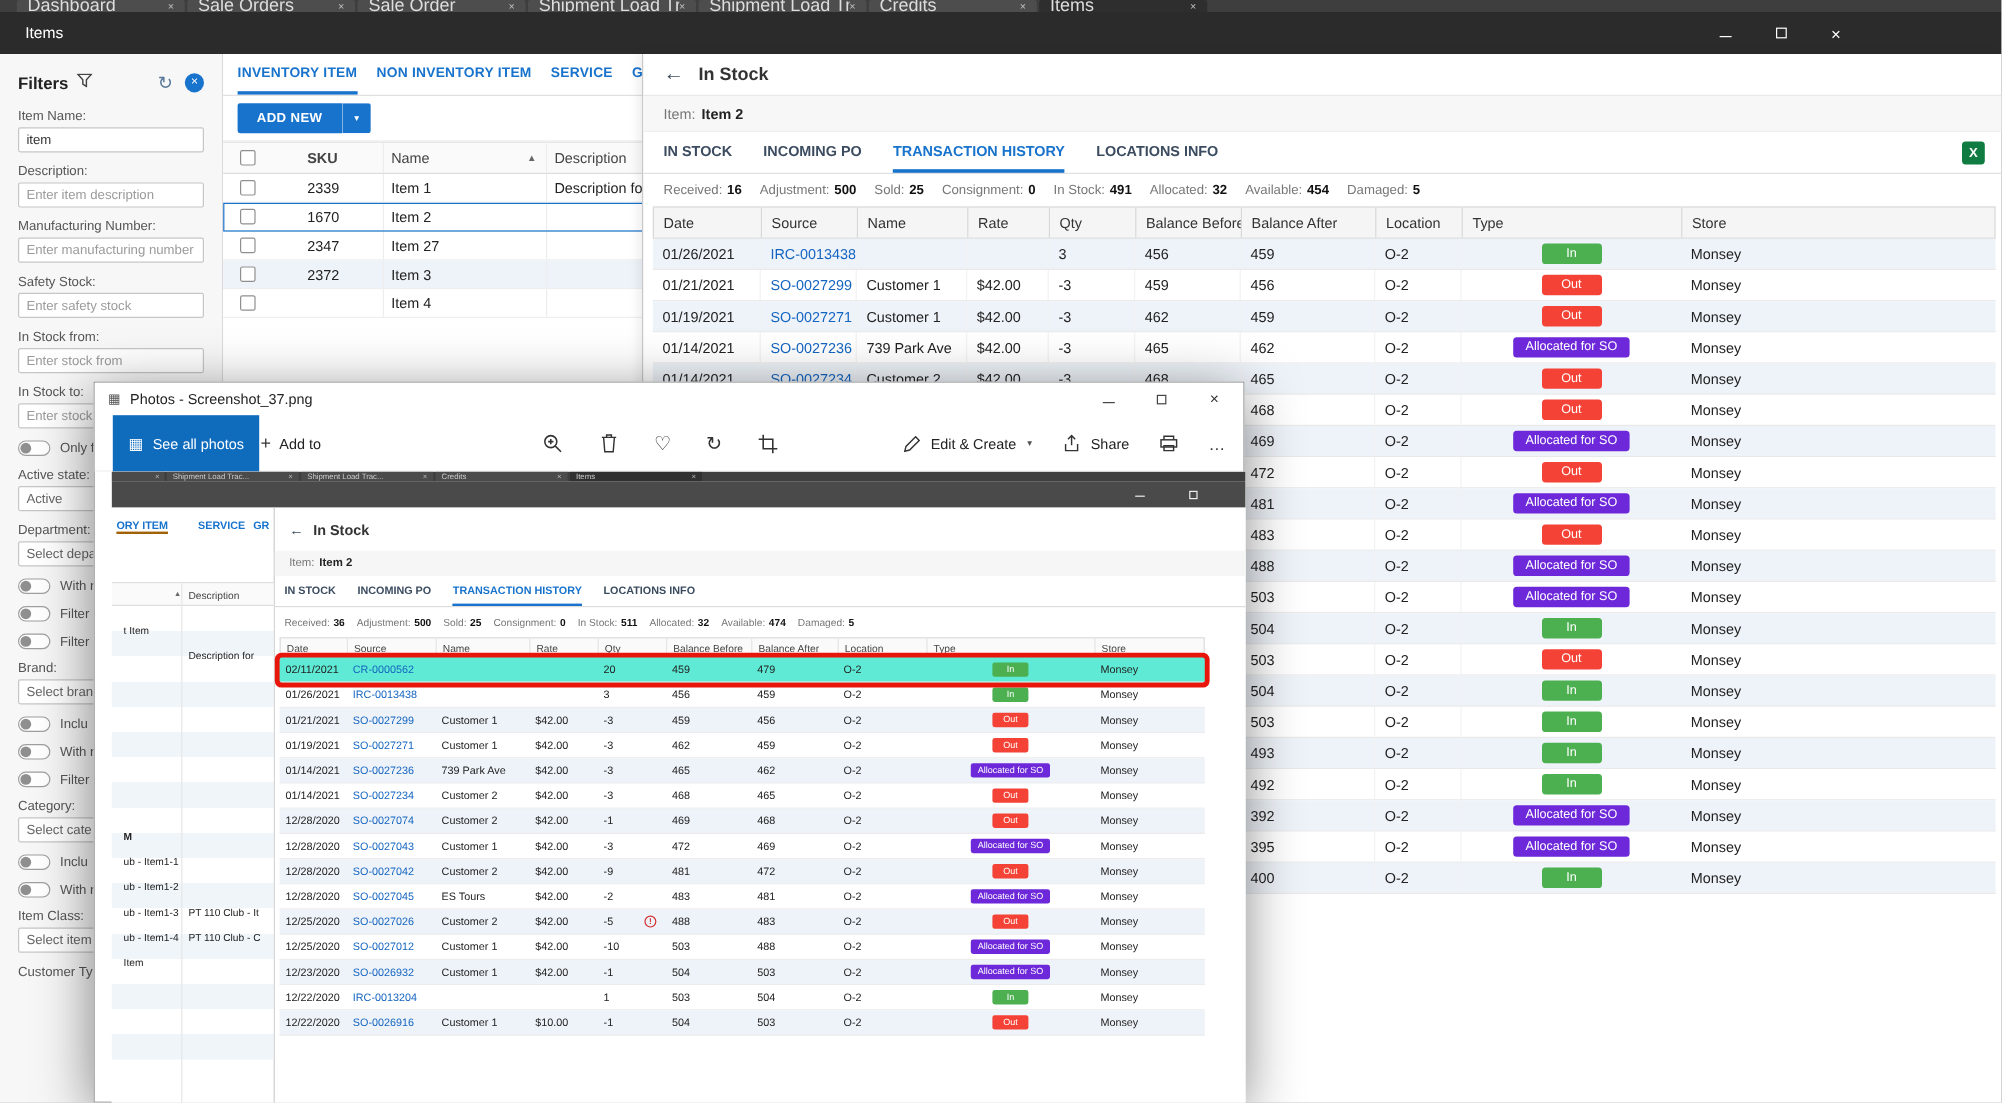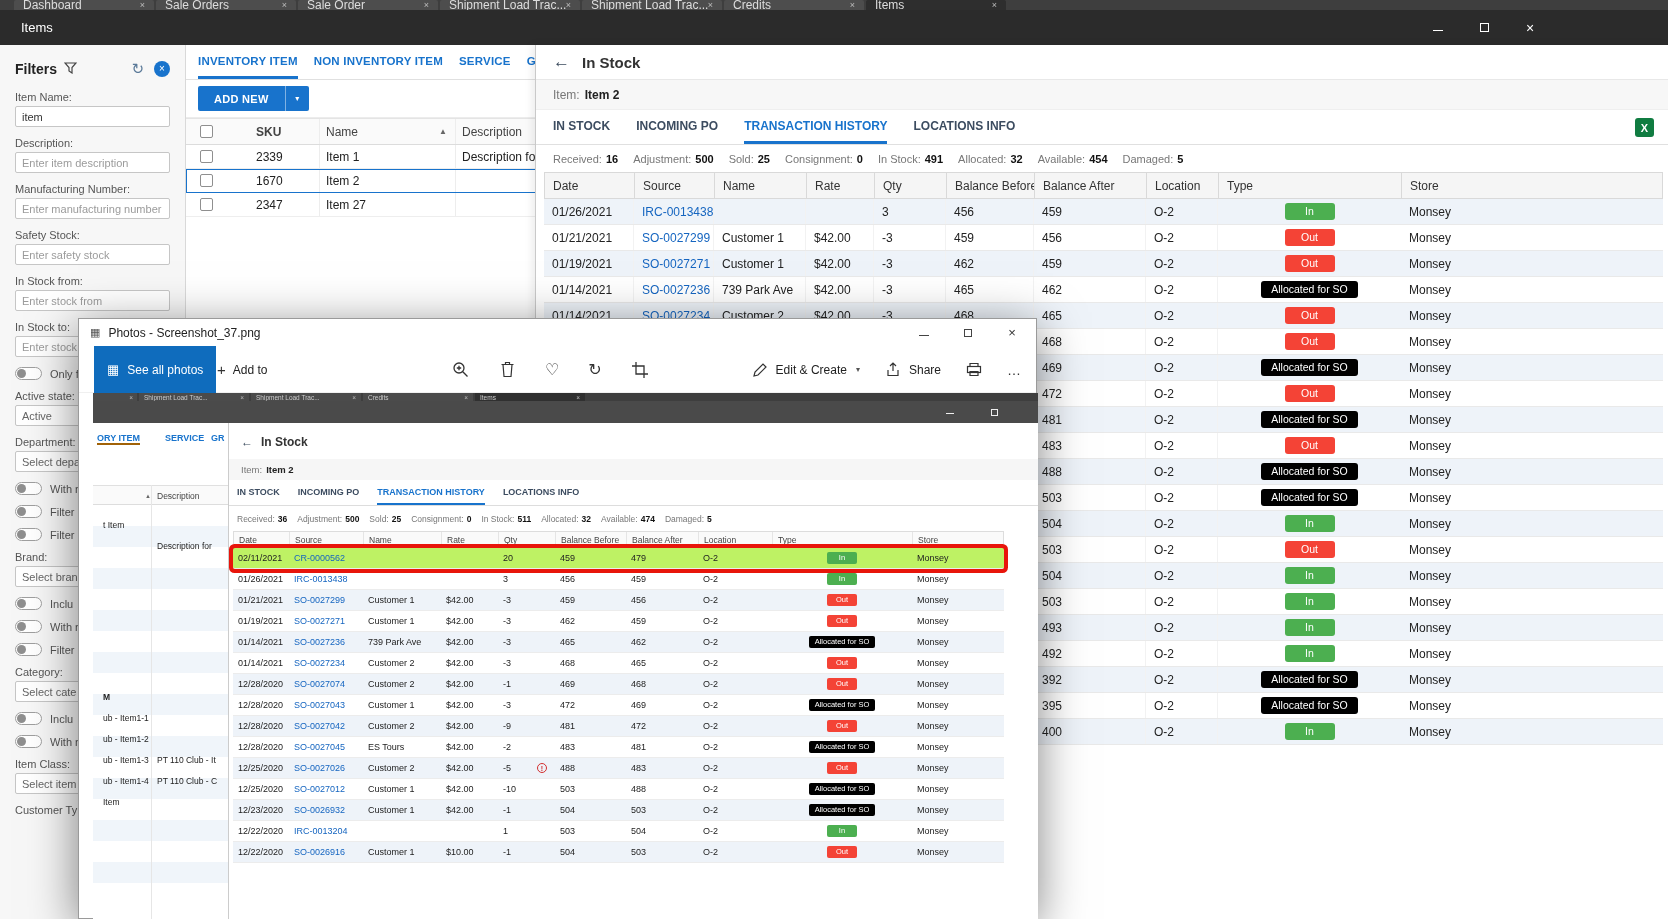--- a/index.html
+++ b/index.html
@@ -3,21 +3,21 @@
 <meta charset="utf-8">
 <style>
 *{box-sizing:border-box;margin:0;padding:0}
 body{margin:0;background:#777;font-family:"Liberation Sans","DejaVu Sans",sans-serif}
 .screen{position:relative;width:1668px;height:919px;background:#fff;overflow:hidden}
 
 
 .browser-tabbar{position:absolute;left:0;top:0;width:100%;height:10px;background:#3e3e3e;display:flex;padding-left:14px;overflow:hidden;z-index:4}
 .btab{flex:none;width:140px;height:22px;background:#4d4d4d;margin-right:2px;display:flex;justify-content:space-between;align-items:flex-start;padding:0 9px;border-radius:2px 2px 0 0}
 .btab.active{background:#2e2e2e}
-.btab-label{font-size:12px;color:#ddd;line-height:10px;white-space:nowrap;overflow:hidden}
+.btab-label{font-size:15px;color:#ddd;line-height:10px;white-space:nowrap;overflow:hidden}
 .btab-close{font-size:9px;color:#bdbdbd;line-height:10px}
 
 
 .app-titlebar{position:absolute;left:0;top:10px;width:100%;height:35px;background:#2b2b2b;display:flex;align-items:center;z-index:4}
 .app-title{color:#fff;font-size:13px;margin-left:21px}
 .win-controls{position:absolute;left:1415px;top:0;height:35px;display:flex}
 .wc{width:46px;height:35px;display:flex;align-items:center;justify-content:center;color:#fff;font-size:14px}
 .wc-min{width:10px;height:1px;border-bottom:1px solid #fff;margin-top:6px}
 .wc-max{width:9px;height:9px;border:1px solid #fff}
 .wc-min.dark{border-color:#444}
@@ -85,21 +85,21 @@
 .tr.shade{background:#eef3f9}
 .th{font-size:12px;color:#333;padding-left:8px;border-right:1px solid #d9d9d9;height:100%;display:flex;align-items:center;white-space:nowrap;overflow:hidden;flex:none}
 .th:last-child{border-right:none}
 .td{font-size:12px;color:#222;padding-left:8px;white-space:nowrap;overflow:hidden;flex:none;height:100%;display:flex;align-items:center;border-right:1px solid #f2f2f2}
 .td:last-child{border-right:none}
 .td.tc{justify-content:center;padding-left:0;border-right:none}
 .link{color:#1565c0}
 .badge{border-radius:3px;color:#fff;font-size:10.5px;padding:3px 10px;min-width:50px;text-align:center;line-height:1}
 .b-in{background:#4caf50}
 .b-out{background:#f44336}
-.b-alloc{background:#000000}
+.b-alloc{background:#6d28d9}
 
 
 .photos{position:absolute;left:78px;top:318px;width:959px;height:601px;background:#fff;box-shadow:0 10px 45px rgba(0,0,0,.5);border:1px solid #9a9a9a;z-index:50}
 .ph-title{height:27px;display:flex;align-items:center;padding-left:11px;position:relative;background:#fff}
 .ph-appicon{font-size:11px;color:#555;margin-right:8px}
 .ph-title-text{font-size:12px;color:#222}
 .ph-controls{position:absolute;right:2px;top:0;height:27px;display:flex}
 .phc{width:44px;height:27px;display:flex;align-items:center;justify-content:center;color:#333;font-size:13px}
 .ph-toolbar{height:47px;position:relative;border-bottom:1px solid #f0f0f0;background:#fff}
 .ph-seeall{position:absolute;left:15px;top:0;height:47px;background:#0f6cbd;color:#fff;display:flex;align-items:center;gap:8px;padding:0 13px;font-size:12px}
@@ -151,21 +151,21 @@
 .pm-tabs{position:absolute;left:0;top:57px;width:100%;height:26px;display:flex;gap:18px;padding-left:8px;border-bottom:1px solid #ddd;align-items:stretch}
 .pmtab{font-size:9px;font-weight:bold;color:#3c4c60;display:flex;align-items:center;border-bottom:2px solid transparent;white-space:nowrap}
 .pmtab.active{color:#1873cc;border-bottom-color:#1873cc}
 .pm-stats{position:absolute;left:8px;top:87px;height:17px;display:flex;align-items:center;gap:10px}
 .pm-stats .stat-l{font-size:8.5px}
 .pm-stats .stat-v{font-size:8.5px;margin-left:3px}
 .pm-table{position:absolute;left:4px;top:108px}
 .ptr{display:flex;align-items:center;height:21px;border-bottom:1px solid #ececec;background:#fff;position:relative}
 .ptr.phead{height:17px;background:#fafafa;border:1px solid #ddd}
 .ptr.shade{background:#eef3f9}
-.ptr.hl{background:#bef264;box-shadow:0 0 0 4px #e8150b;border-radius:2px;z-index:3}
+.ptr.hl{background:#5eead4;box-shadow:0 0 0 4px #e8150b;border-radius:2px;z-index:3}
 .pth{font-size:8.5px;color:#444;padding-left:5px;flex:none;white-space:nowrap;overflow:hidden;height:100%;display:flex;align-items:center;border-right:1px solid #e5e5e5}
 .pth:last-child{border-right:none}
 .ptd{font-size:9px;color:#222;padding-left:5px;flex:none;white-space:nowrap;overflow:hidden;height:100%;display:flex;align-items:center}
 .ptd.tc{justify-content:center;padding-left:0}
 .plink{color:#1565c0}
 .pbadge{border-radius:2px;color:#fff;font-size:7.5px;padding:2px 6px;min-width:30px;text-align:center;line-height:1}
 .warn{margin-left:auto;margin-right:8px;width:10px;height:10px;border:1px solid #d32f2f;border-radius:50%;color:#d32f2f;font-size:7px;font-weight:bold;display:flex;align-items:center;justify-content:center;flex:none}
 </style>
 </head>
 <body>
@@ -328,20 +328,36 @@
           <div class="icell skucell" style="width: 82px;">1670</div>
           <div class="icell" style="width: 136px;">Item 2</div>
           <div class="icell" style="width: 104px;"></div>
         </div>
         <div class="irow">
           <div class="icell chkcell" style="width: 52px;">
             <span class="chk"></span>
           </div>
           <div class="icell skucell" style="width: 82px;">2347</div>
           <div class="icell" style="width: 136px;">Item 27</div>
+          <div class="icell" style="width: 104px;"></div>
+        </div>
+        <div class="irow ishade">
+          <div class="icell chkcell" style="width: 52px;">
+            <span class="chk"></span>
+          </div>
+          <div class="icell skucell" style="width: 82px;">2372</div>
+          <div class="icell" style="width: 136px;">Item 3</div>
+          <div class="icell" style="width: 104px;"></div>
+        </div>
+        <div class="irow">
+          <div class="icell chkcell" style="width: 52px;">
+            <span class="chk"></span>
+          </div>
+          <div class="icell skucell" style="width: 82px;"></div>
+          <div class="icell" style="width: 136px;">Item 4</div>
           <div class="icell" style="width: 104px;"></div>
         </div>
       </div>
   </div>
 
   <div class="instock">
     <div class="is-head">
       <span class="back">←</span>
       <span class="is-title">In Stock</span>
     </div>

